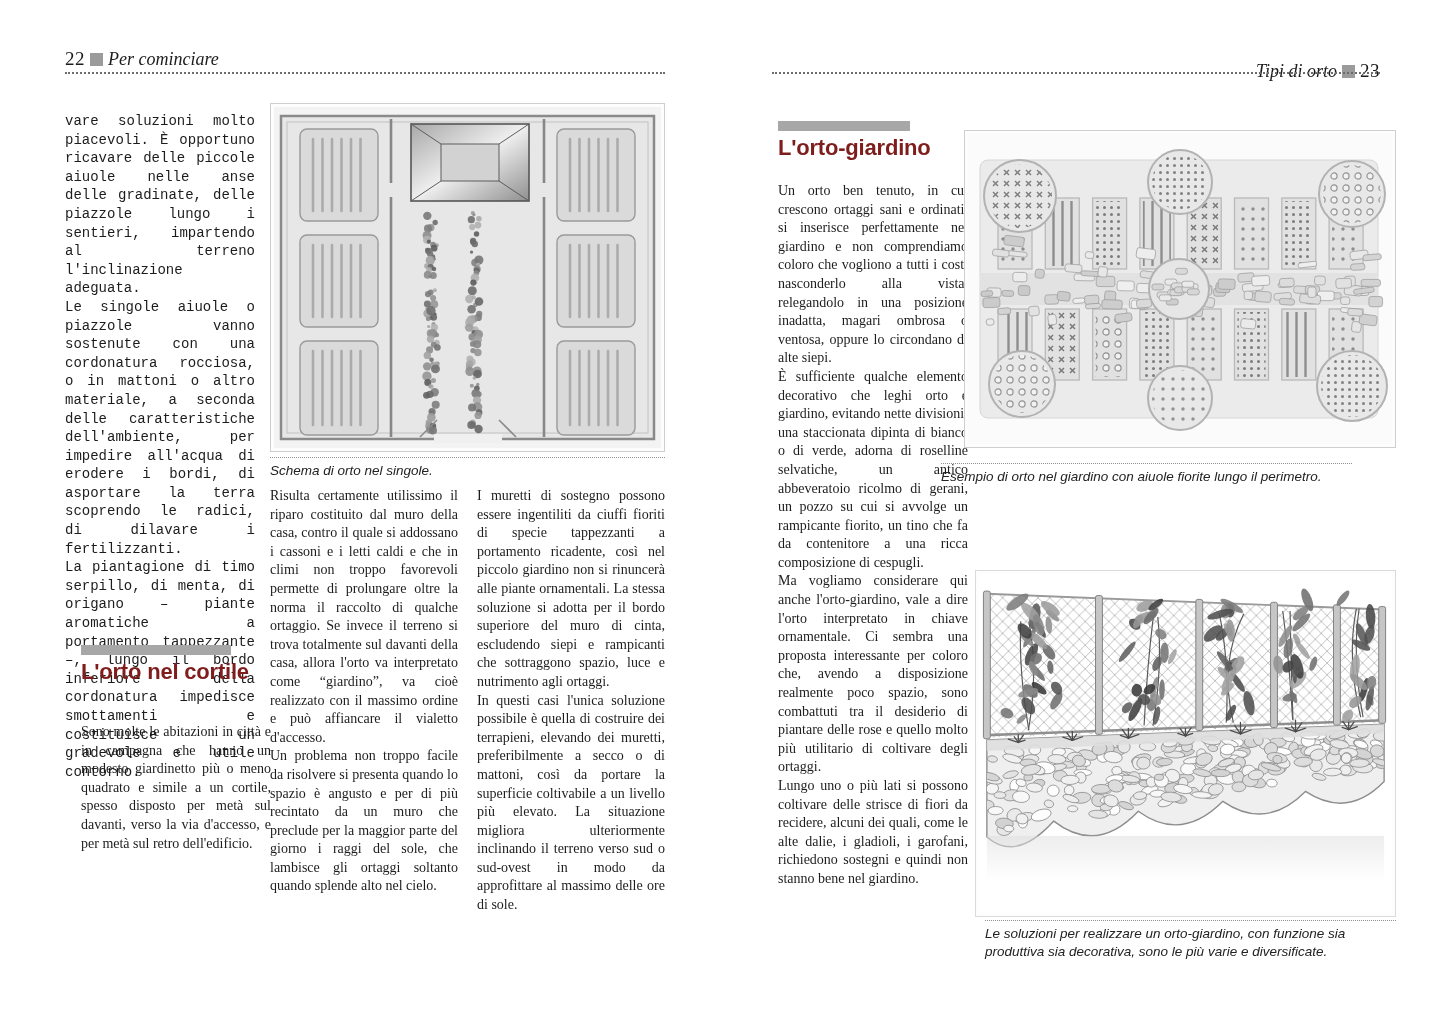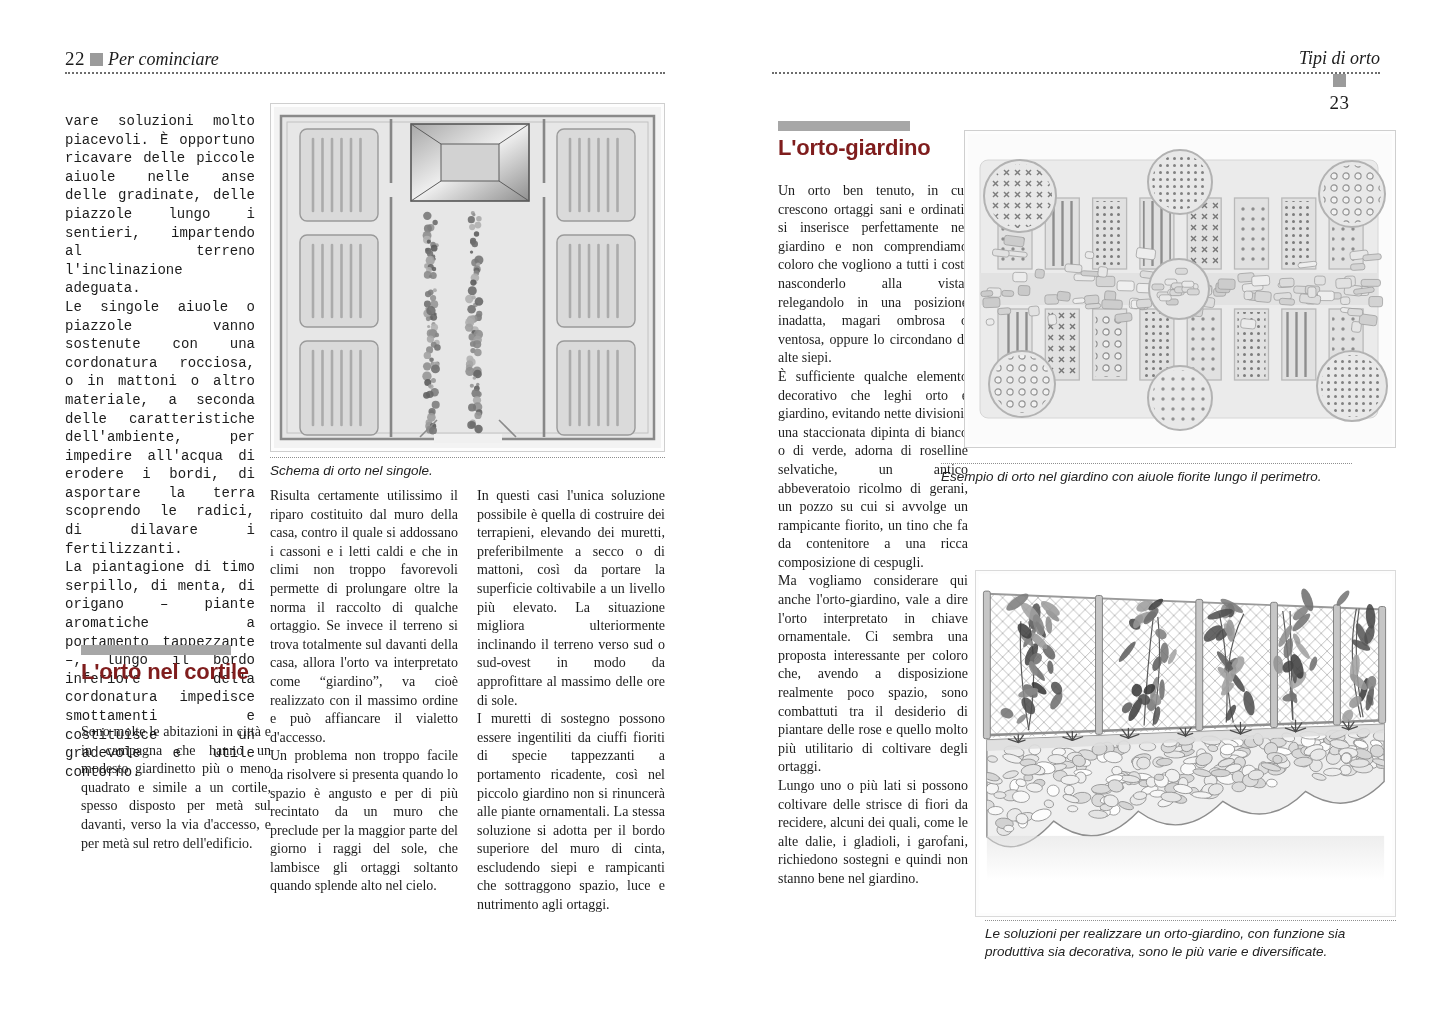--- a/index.html
+++ b/index.html
@@ -255,25 +255,25 @@
       <line x1="242" y1="330" x2="225" y2="313" stroke="#8a8a8a" stroke-width="1.6"></line>
     </svg>
 </div>
 <div class="abs caption" style="left:270px;top:457px;width:395px;">Schema di orto nel singole.</div>
 
 <div class="abs col colnarrow" style="left:270px;top:487px;">
     <p>Risulta certamente utilissimo il riparo costituito dal muro della casa, contro il quale si addossano i cassoni e i letti caldi e che in climi non troppo favorevoli permette di prolungare oltre la norma il raccolto di qualche ortaggio. Se invece il terreno si trova totalmente sul davanti della casa, allora l'orto va interpretato come “giardino”, va cioè realizzato con il massimo ordine e può affiancare il vialetto d'accesso.</p>
     <p>Un problema non troppo facile da risolvere si presenta quando lo spazio è angusto e per di più recintato da un muro che preclude per la maggior parte del giorno i raggi del sole, che lambisce gli ortaggi soltanto quando splende alto nel cielo.</p>
   </div>
 <div class="abs col colnarrow" style="left:477px;top:487px;">
+    <p>I muretti di sostegno possono essere ingentiliti da ciuffi fioriti di specie tappezzanti a portamento ricadente, così nel piccolo giardino non si rinuncerà alle piante ornamentali. La stessa soluzione si adotta per il bordo superiore del muro di cinta, escludendo siepi e rampicanti che sottraggono spazio, luce e nutrimento agli ortaggi.</p>
     <p>In questi casi l'unica soluzione possibile è quella di costruire dei terrapieni, elevando dei muretti, preferibilmente a secco o di mattoni, così da portare la superficie coltivabile a un livello più elevato. La situazione migliora ulteriormente inclinando il terreno verso sud o sud-ovest in modo da approfittare al massimo delle ore di sole.</p>
-    <p>I muretti di sostegno possono essere ingentiliti da ciuffi fioriti di specie tappezzanti a portamento ricadente, così nel piccolo giardino non si rinuncerà alle piante ornamentali. La stessa soluzione si adotta per il bordo superiore del muro di cinta, escludendo siepi e rampicanti che sottraggono spazio, luce e nutrimento agli ortaggi.</p>
   </div>
 
-<div class="abs runhead" style="right:65px;top:48px;flex-direction:column;">
+<div class="abs runhead" style="right:65px;top:60px;flex-direction:row;">
   <span class="sect">Tipi di orto</span>
   <span class="sq"></span>
   <span class="pagenum">23</span>
 </div>
 <div class="abs dotrule" style="left:772px;top:72px;width:608px;"></div>
 
 <div class="abs" style="left:778px;top:121px;width:190px;">
   <div class="secbar" style="width:132px;"></div>
   <div class="sechead">L'orto-giardino</div>
   <div class="col" style="margin-top:21px;">

